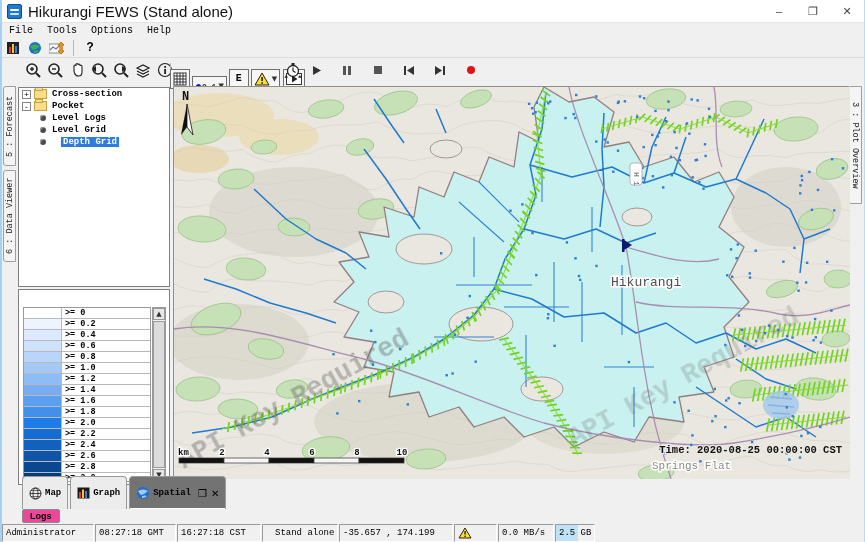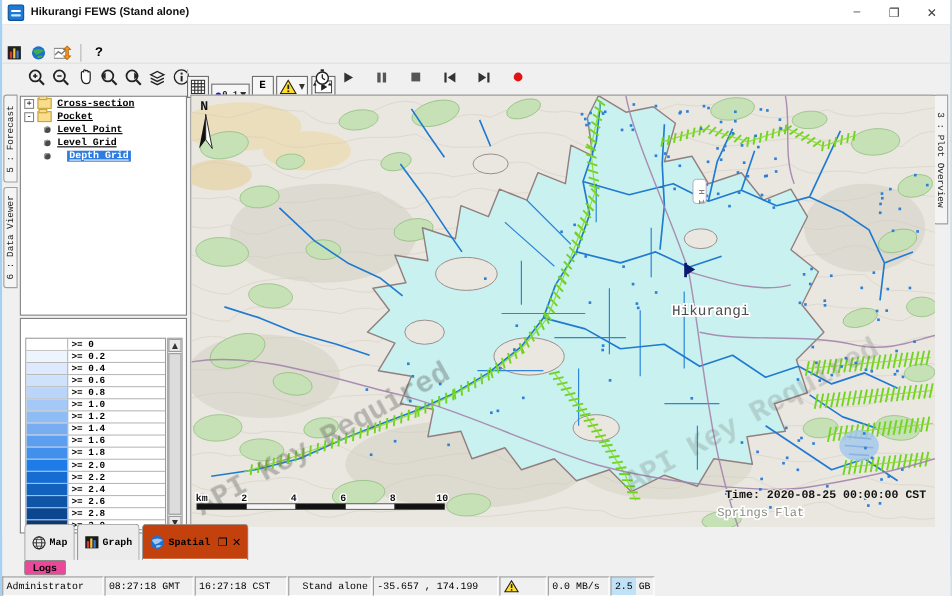--- a/index.html
+++ b/index.html
@@ -7,21 +7,21 @@
   #app{position:relative;width:865px;height:542px;background:#f0f0f0;
        font-family:"Liberation Mono","DejaVu Sans Mono",monospace;color:#000;
        border-left:2px solid #a5d2f3;border-right:1px solid #bcd9ee;overflow:hidden;}
   
   #titlebar{position:absolute;left:0;top:0;width:100%;height:23px;background:#ffffff;
             border-bottom:1px solid #e4e4e4;display:flex;align-items:center;}
   #app-icon{width:15px;height:15px;margin:0 6px 0 5px;background:#1d7ad4;border:1px solid #0d4f96;
             border-radius:2px;position:relative;}
   #app-icon::before{content:"";position:absolute;left:2px;top:4px;width:9px;height:2px;background:#fff;border-radius:2px;}
   #app-icon::after{content:"";position:absolute;left:2px;top:8px;width:9px;height:2px;background:#cfe8ff;border-radius:2px;}
-  #title-text{font-family:"Liberation Sans",sans-serif;font-size:10px;color:#111;font-weight:bold;}
+  #title-text{font-family:"Liberation Sans",sans-serif;font-size:15px;color:#111;}
   #win-controls{margin-left:auto;display:flex;height:100%;}
   .win-btn{width:34px;height:100%;display:flex;align-items:center;justify-content:center;
            font-family:"Liberation Sans",sans-serif;font-size:11px;color:#444;}
   
   #menubar{position:absolute;left:0;top:24px;width:100%;height:14px;background:#f0f0f0;
            display:flex;align-items:center;font-size:10px;}
   .menu-item{padding:0 7px;line-height:14px;}
   
   #toolbar1{position:absolute;left:0;top:38px;width:100%;height:20px;background:#f0f0f0;
             display:flex;align-items:center;border-bottom:1px solid #dcdcdc;}
@@ -54,42 +54,42 @@
   
   #tree-panel{position:absolute;left:16px;top:87px;width:152px;height:200px;background:#fff;
               border:1px solid #808080;overflow:hidden;}
   .tree-row{position:relative;height:12px;display:flex;align-items:center;font-size:9px;font-weight:bold;white-space:nowrap;}
   .expander{width:9px;height:9px;border:1px solid #848484;background:#fff;font-size:8px;line-height:7px;
             text-align:center;margin-left:3px;flex:0 0 9px;font-weight:normal;}
   .folder{width:13px;height:10px;background:#f8dd8c;border:1px solid #c8a23c;margin:0 3px;position:relative;flex:0 0 13px;}
   .folder::before{content:"";position:absolute;left:0;top:-3px;width:6px;height:2px;background:#f8dd8c;border:1px solid #c8a23c;}
   .bullet{width:6px;height:6px;border-radius:50%;background:#4a4a4a;margin:0 4px 0 21px;flex:0 0 6px;
           box-shadow:inset 1px 1px 0 #9d9d9d;}
-  .tree-label{padding:0 2px;text-decoration:underline;}
+  .tree-label{padding:0 2px;}
   .tree-label.selected{background:#2f7ce0;color:#fff;margin-left:11px;}
   
   #legend-panel{position:absolute;left:16px;top:289px;width:152px;height:196px;background:#fff;
                 border:1px solid #808080;}
   #legend-check-row{height:15px;display:flex;align-items:center;font-size:9px;font-weight:bold;padding-left:4px;}
   #legend-checkbox{width:8px;height:8px;border:1px solid #7a7a7a;background:#fff;margin-right:5px;}
   #legend-list{position:absolute;left:4px;top:17px;right:18px;bottom:2px;border:1px solid #9a9a9a;overflow:hidden;}
   .legend-row{height:11px;display:flex;border-bottom:1px solid #b9b9b9;}
   .legend-swatch{width:38px;border-right:1px solid #b9b9b9;}
   .legend-label{font-size:8.5px;font-weight:bold;padding-left:3px;line-height:11px;}
   #legend-scroll{position:absolute;top:17px;right:3px;bottom:2px;width:14px;border:1px solid #9a9a9a;background:#f3f3f3;}
   .scroll-arrow{position:absolute;left:0;width:12px;height:12px;background:#e8e8e8;border:1px solid #9a9a9a;
                 font-size:7px;text-align:center;line-height:11px;color:#333;font-family:"DejaVu Sans",sans-serif;}
   #legend-thumb{position:absolute;left:0;top:13px;width:12px;bottom:13px;background:#dcdcdc;border:1px solid #9a9a9a;}
   
   #map-wrap{position:absolute;left:171px;top:86px;width:676px;height:392px;border:1px solid #8f8f8f;background:#e9e7e0;}
   
   #bottom-tabs{position:absolute;left:0;top:487px;width:100%;height:22px;display:flex;align-items:flex-end;padding-left:20px;}
   .btab{display:flex;align-items:center;gap:3px;border:1px solid #9a9a9a;border-bottom:none;
         border-radius:4px 4px 0 0;background:#ececec;height:18px;padding:16px 6px;margin-right:2px;font-size:9px;font-weight:bold;}
-  .btab.active{background:#c2410c;height:21px;box-shadow:0 -1px 0 #fff inset;}
+  .btab.active{background:#737373;height:21px;box-shadow:0 -1px 0 #fff inset;}
   .btab .glyph{font-family:"DejaVu Sans",sans-serif;font-size:10px;font-weight:normal;margin-left:4px;}
   #logs-row{position:absolute;left:0;top:509px;width:100%;height:15px;}
   #logs-btn{position:absolute;left:20px;top:0;height:14px;padding:0 7px;font-size:9px;font-weight:bold;
             background:#ec4899;border:1px solid #8a8a8a;border-radius:2px;line-height:12px;}
   
   #statusbar{position:absolute;left:0;top:524px;width:100%;height:18px;background:#f0f0f0;display:flex;}
   .status-cell{height:100%;border:1px solid;border-color:#9b9b9b #ffffff #ffffff #9b9b9b;
                font-size:9px;display:flex;align-items:center;padding:0 3px;white-space:nowrap;overflow:hidden;margin-right:1px;}
   .status-cell.memfill{background:linear-gradient(to right,#bfe2f6 0 58%,#f0f0f0 58%);}
   svg text{font-family:"Liberation Mono","DejaVu Sans Mono",monospace;}
@@ -102,20 +102,26 @@
   <div id="titlebar">
     <div id="app-icon"></div>
     <div id="title-text">Hikurangi FEWS  (Stand alone)</div>
     <div id="win-controls">
       <div class="win-btn">–</div>
       <div class="win-btn">❐</div>
       <div class="win-btn">✕</div>
     </div>
   </div>
 
+  <div id="menubar">
+      <div class="menu-item">File</div>
+      <div class="menu-item">Tools</div>
+      <div class="menu-item">Options</div>
+      <div class="menu-item">Help</div>
+    </div>
 
   <div id="toolbar1">
     <span class="tb-btn">
       <svg width="15" height="14">
         <rect x="1" y="1" width="12" height="12" fill="#222"></rect>
         <rect x="3" y="6" width="2" height="6" fill="#e03a2f"></rect>
         <rect x="6" y="3" width="2" height="9" fill="#f3c73a"></rect>
         <rect x="9" y="5" width="2" height="7" fill="#3a7bd5"></rect>
       </svg>
     </span>
@@ -302,21 +308,21 @@
         <span class="folder"></span>
         <span class="tree-label">Cross-section</span>
       </div>
       <div class="tree-row">
         <span class="expander">-</span>
         <span class="folder"></span>
         <span class="tree-label">Pocket</span>
       </div>
       <div class="tree-row">
         <span class="bullet"></span>
-        <span class="tree-label">Level Point</span>
+        <span class="tree-label">Level Logs</span>
       </div>
       <div class="tree-row">
         <span class="bullet"></span>
         <span class="tree-label">Level Grid</span>
       </div>
       <div class="tree-row">
         <span class="bullet"></span>
         <span class="tree-label selected">Depth Grid</span>
       </div>
     </div>

